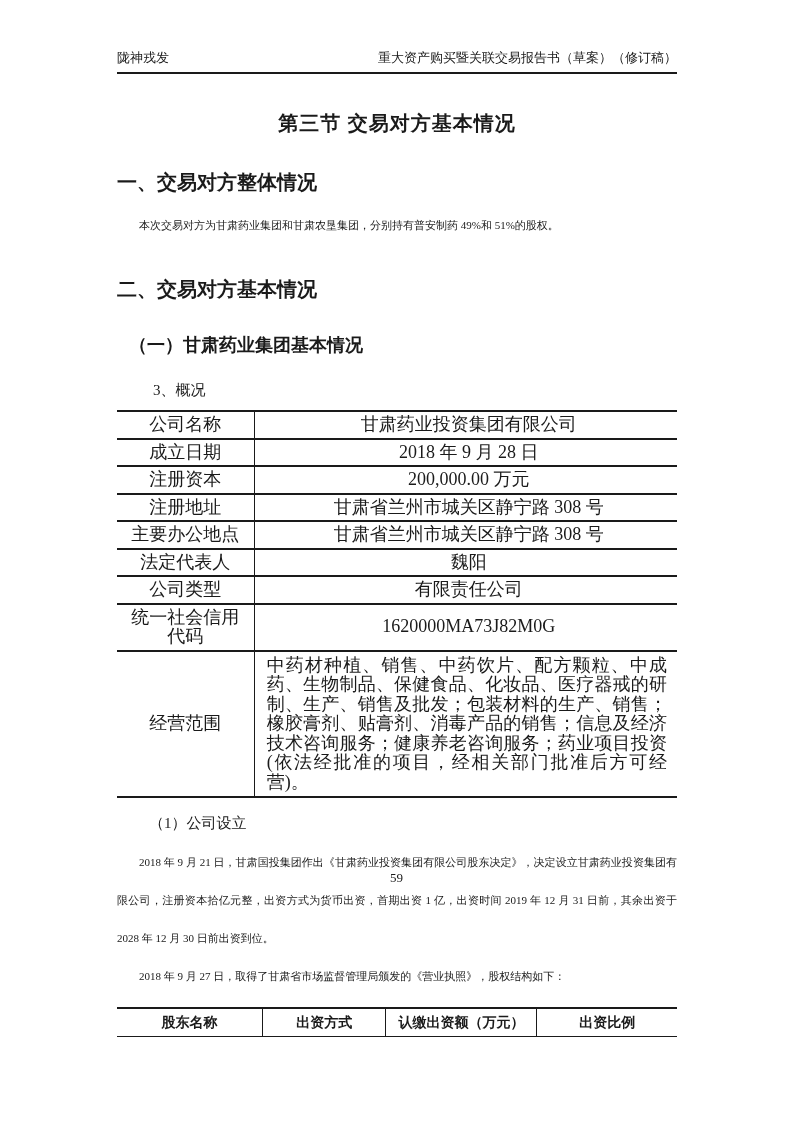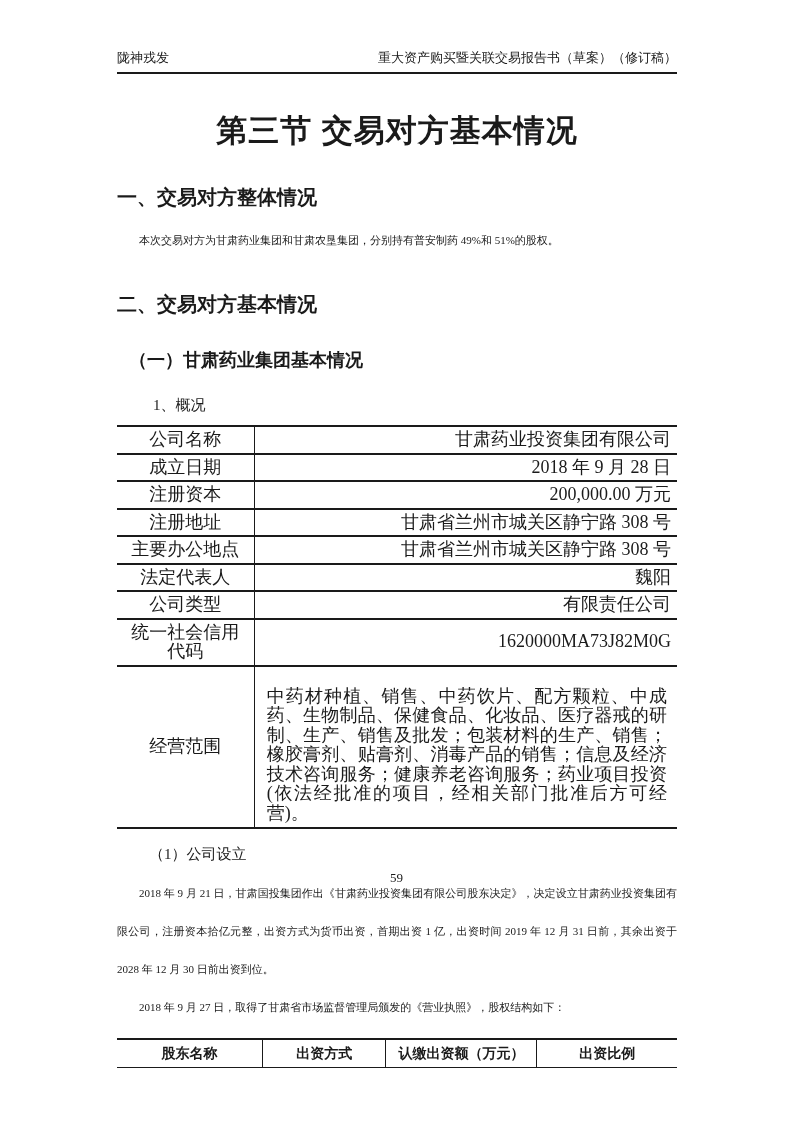--- a/index.html
+++ b/index.html
@@ -24,21 +24,21 @@
     border-bottom: 2px solid #1a1a1a;
     padding-bottom: 5px;
   }
 
   
   .doc-title {
     margin-top: 36px;
     text-align: center;
     font-family: "Liberation Sans", "DejaVu Sans", sans-serif;
     font-weight: bold;
-    font-size: 31px;
+    font-size: 20px;
     letter-spacing: 1px;
   }
   .h1 {
     margin-top: 32px;
     font-family: "Liberation Sans", "DejaVu Sans", sans-serif;
     font-weight: bold;
     font-size: 20px;
   }
   .h2 {
     margin-top: 30px;
@@ -68,22 +68,22 @@
   
   table { border-collapse: collapse; width: 100%; }
   .overview-table { margin-top: 10px; border-top: 2.5px solid #1a1a1a; font-size: 18px; }
   .overview-table td { border-bottom: 2px solid #1a1a1a; padding: 3px 6px; line-height: 19.5px; }
   .overview-table td.lbl {
     width: 24.5%;
     text-align: center;
     vertical-align: middle;
     border-right: 1px solid #1a1a1a;
   }
-  .overview-table td.val { padding-left: 12px; text-align: right; }
-  .overview-table td.val.long { text-align: justify; padding: 20px 10px 4px 12px; }
+  .overview-table td.val { padding-left: 12px; text-align: center; }
+  .overview-table td.val.long { text-align: justify; padding: 4px 10px 4px 12px; }
 
   
   .equity-table { margin-top: 12px; border-top: 2.5px solid #1a1a1a; font-size: 14px; }
   .equity-table th {
     font-family: "Liberation Sans", "DejaVu Sans", sans-serif;
     font-weight: bold;
     border-bottom: 1px solid #1a1a1a;
     padding: 4px 4px; line-height: 19px;
     text-align: center;
   }
@@ -115,21 +115,21 @@
 
     <div class="doc-title">第三节 交易对方基本情况</div>
 
     <div class="h1">一、交易对方整体情况</div>
     <div class="para">本次交易对方为甘肃药业集团和甘肃农垦集团，分别持有普安制药 49%和 51%的股权。</div>
 
     <div class="h1">二、交易对方基本情况</div>
 
     <div class="h2">（一）甘肃药业集团基本情况</div>
 
-    <div class="list-label">1、概况</div>
+    <div class="list-label">3、概况</div>
 
     <table class="overview-table">
       <tbody>
         <tr>
           <td class="lbl">公司名称</td>
           <td class="val">甘肃药业投资集团有限公司</td>
         </tr>
         <tr>
           <td class="lbl">成立日期</td>
           <td class="val">2018 年 9 月 28 日</td>

